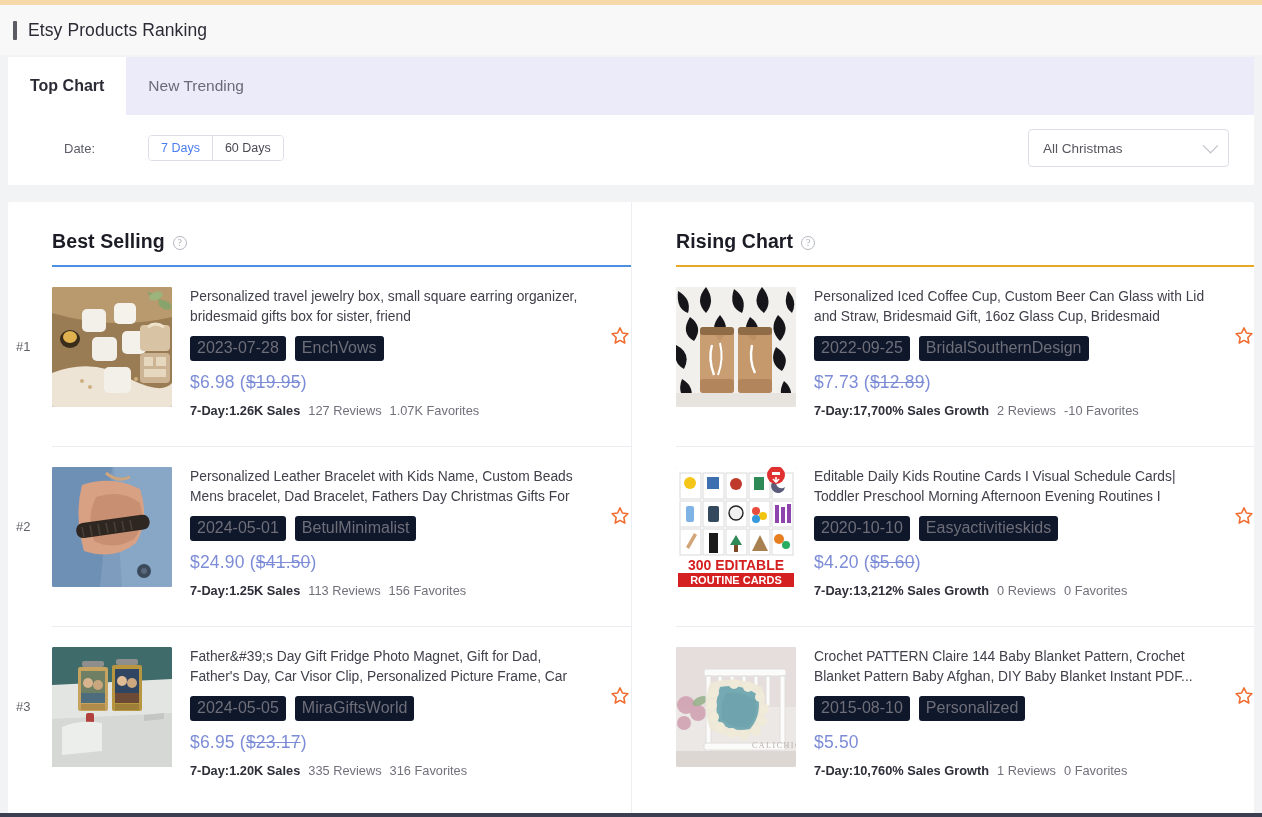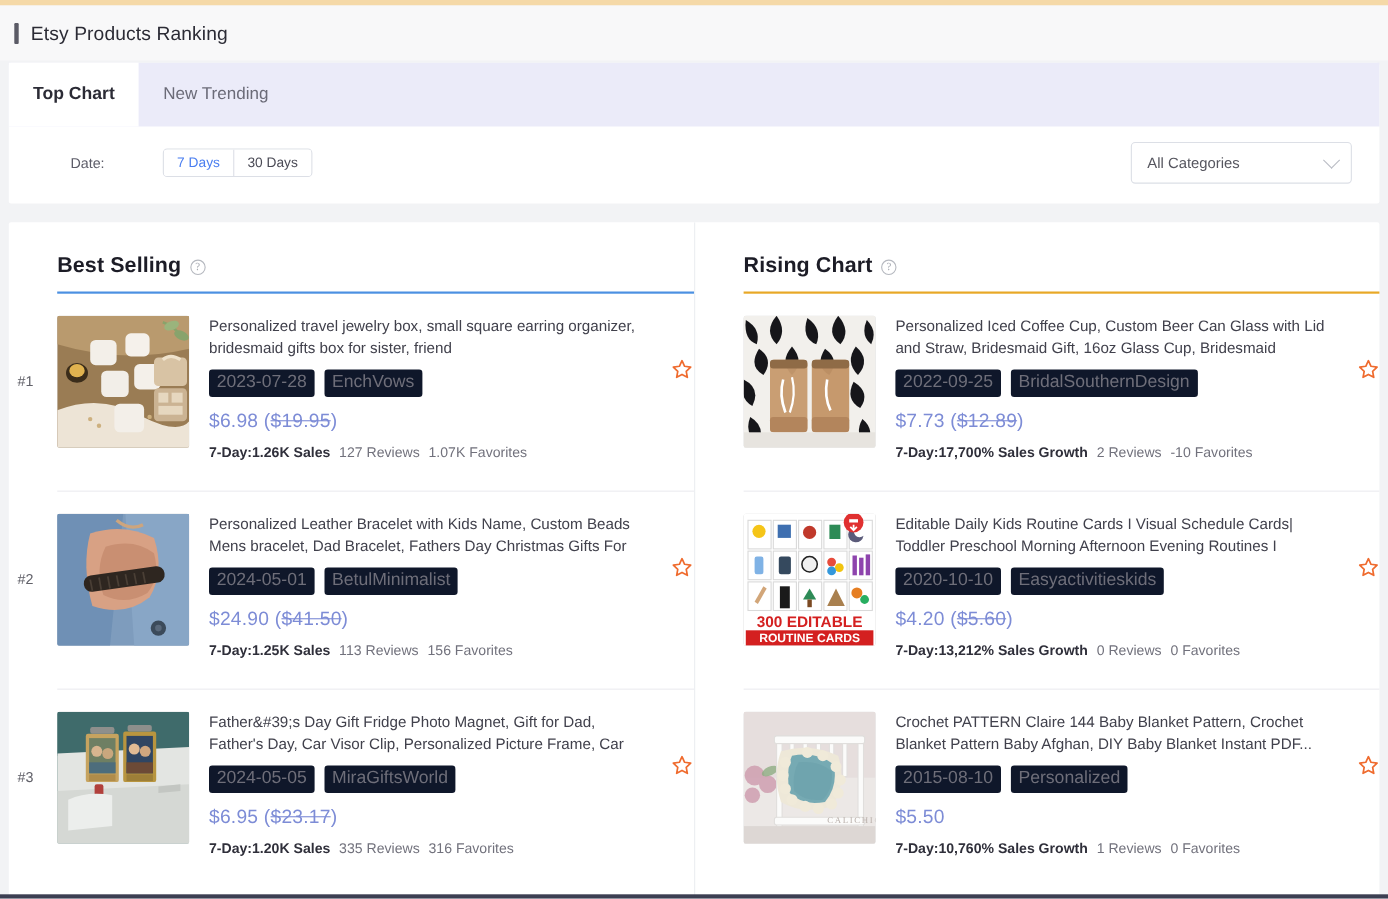--- a/index.html
+++ b/index.html
@@ -263,25 +263,25 @@
     <div class="tabstrip">
       <div class="tab active">Top Chart</div>
       <div class="tab">New Trending</div>
     </div>
 
     <div class="filters">
       <div class="date-label">Date:</div>
 
       <div class="seg">
         <div class="seg-btn active">7 Days</div>
-        <div class="seg-btn">30 Days</div>
+        <div class="seg-btn">60 Days</div>
       </div>
 
       <div class="select">
-        <div class="select-value">All Categories</div>
+        <div class="select-value">All Christmas</div>
         <div class="chev"></div>
       </div>
     </div>
   </div>
 
   <div class="main-card">
 
     <div class="col">
       <div class="col-head">
         <div class="col-title">Best Selling</div>

